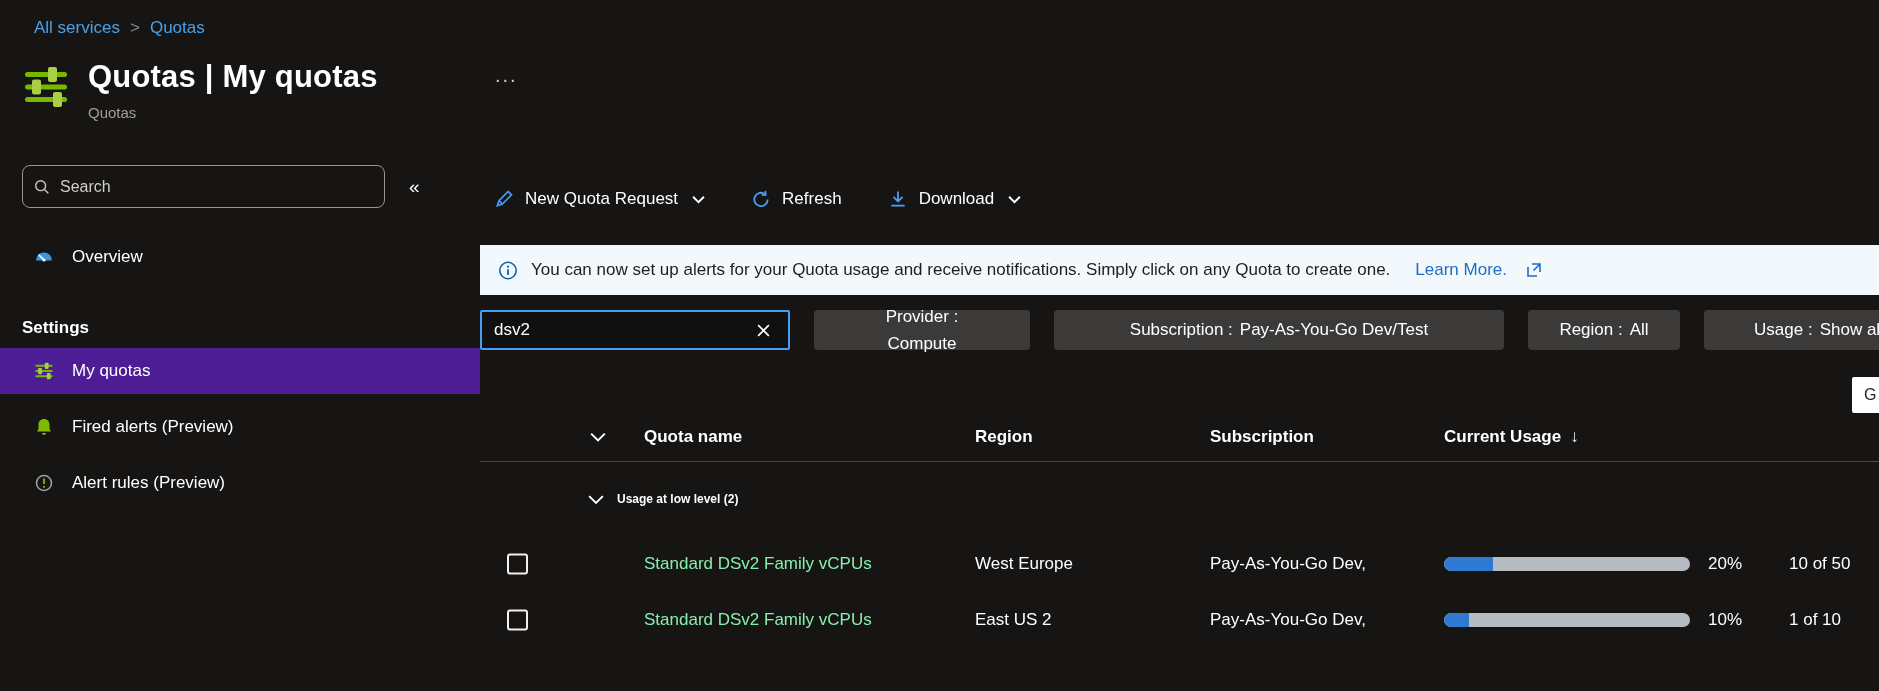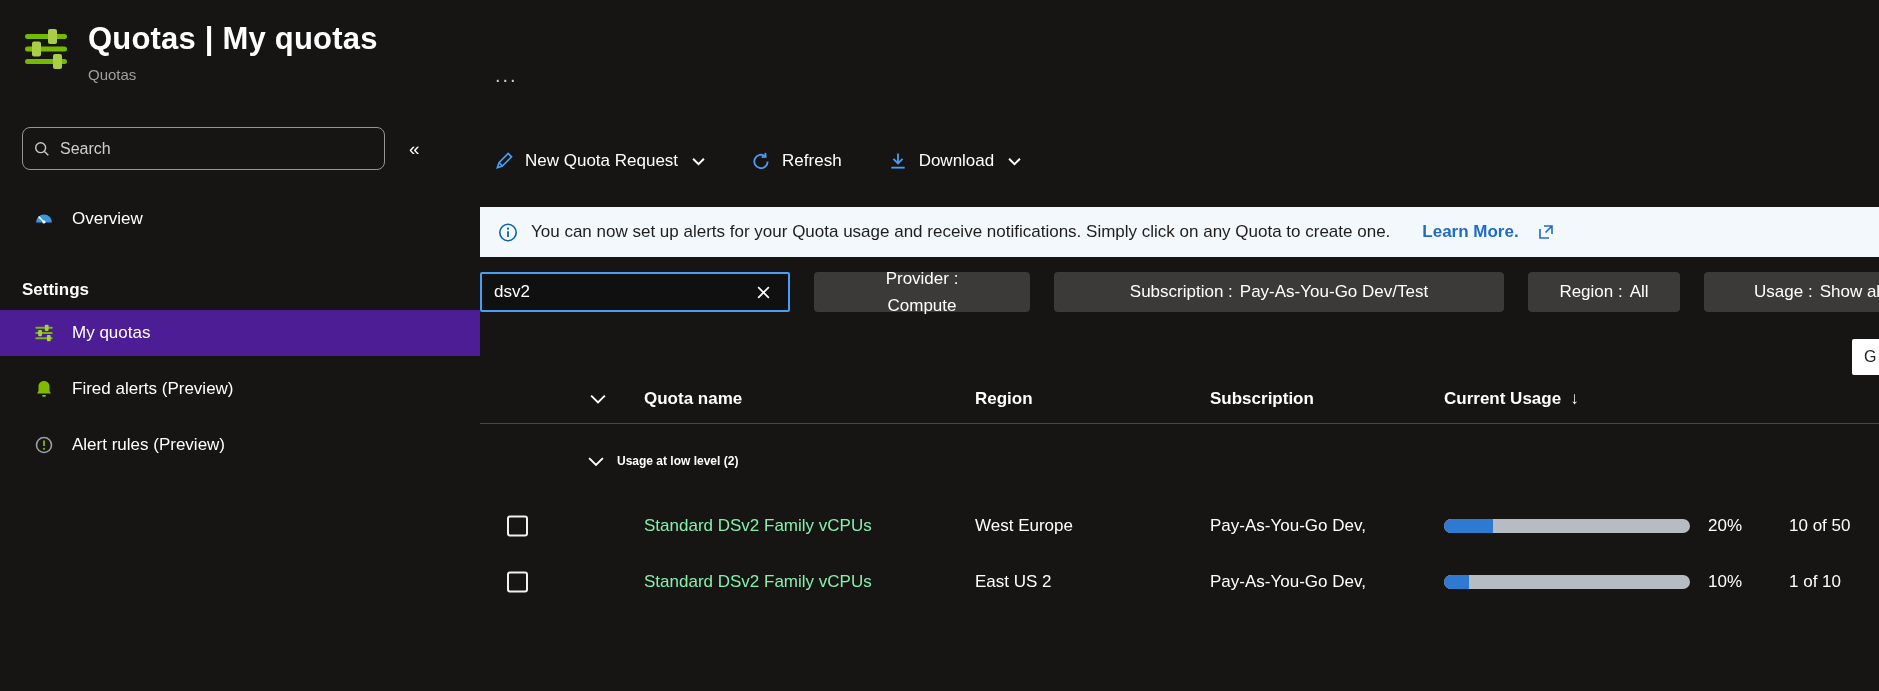--- a/index.html
+++ b/index.html
@@ -47,21 +47,21 @@
   .section-heading { font-size:17px; font-weight:700; margin:38px 0 8px 22px; }
 
   
   .toolbar { display:flex; align-items:center; margin:46px 0 0 14px; height:36px; gap:46px; }
   .toolbar-item { display:flex; align-items:center; gap:11px; font-size:17px; cursor:pointer; white-space:nowrap; }
   .chev { display:flex; margin-left:3px; }
 
   
   .banner { margin-top:28px; height:50px; background:#f3f8fd; color:#1f1e1d;
     display:flex; align-items:center; padding:0 18px; gap:13px; font-size:17px; white-space:nowrap; overflow:hidden; }
-  .banner-link { color:#1f6cc5; text-decoration:none; cursor:pointer; margin-left:19px;font-weight:bold; }
+  .banner-link { color:#1f6cc5; text-decoration:none; cursor:pointer; margin-left:12px; }
   .ext-icon { display:flex; margin-left:6px; }
 
   
   .filter-row { margin-top:15px; display:flex; align-items:center; gap:24px; white-space:nowrap; }
   .filter-search { flex:0 0 310px; width:310px; height:40px; border:2px solid #479ef5; border-radius:2px;
     background:#111010; display:flex; align-items:center; padding:0 12px; }
   .filter-search input { flex:1; background:transparent; border:none; outline:none;
     color:#fff; font-size:17px; font-family:inherit; }
   .clear-btn { display:flex; cursor:pointer; padding:0 5px; }
   .pill { height:40px; background:#3b3a39; border-radius:4px; display:flex; align-items:center;
@@ -98,20 +98,23 @@
     width:21px; height:21px; border:2px solid #f2f1f0; border-radius:3px; background:transparent; cursor:pointer; }
   .quota-link { color:#86efac; text-decoration:none; cursor:pointer; }
   .progress-track { width:246px; height:14px; background:#b7bcc2; border-radius:7px; overflow:hidden; }
   .progress-fill { height:100%; background:#2e7ad1; border-radius:7px 0 0 7px; }
 </style>
 </head>
 <body>
 
 <div class="page">
 
+  <div class="breadcrumb">
+    <a>All services</a><span class="crumb-sep">&gt;</span><a>Quotas</a>
+  </div>
 
   <div class="titlebar">
     <div class="title-icon">
       <svg viewBox="0 0 48 48" width="48" height="48">
         <rect x="3" y="9" width="42" height="5" rx="2.5" fill="#76b900"></rect>
         <rect x="26" y="4" width="9" height="15" rx="2" fill="#a8cf45"></rect>
         <rect x="3" y="21.5" width="42" height="5" rx="2.5" fill="#76b900"></rect>
         <rect x="10" y="16.5" width="9" height="15" rx="2" fill="#a8cf45"></rect>
         <rect x="3" y="34" width="42" height="5" rx="2.5" fill="#76b900"></rect>
         <rect x="31" y="29" width="9" height="15" rx="2" fill="#a8cf45"></rect>

